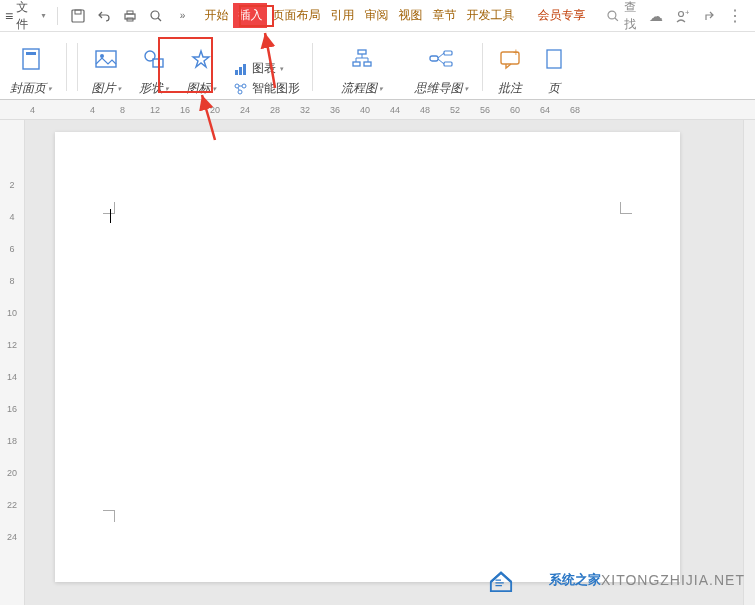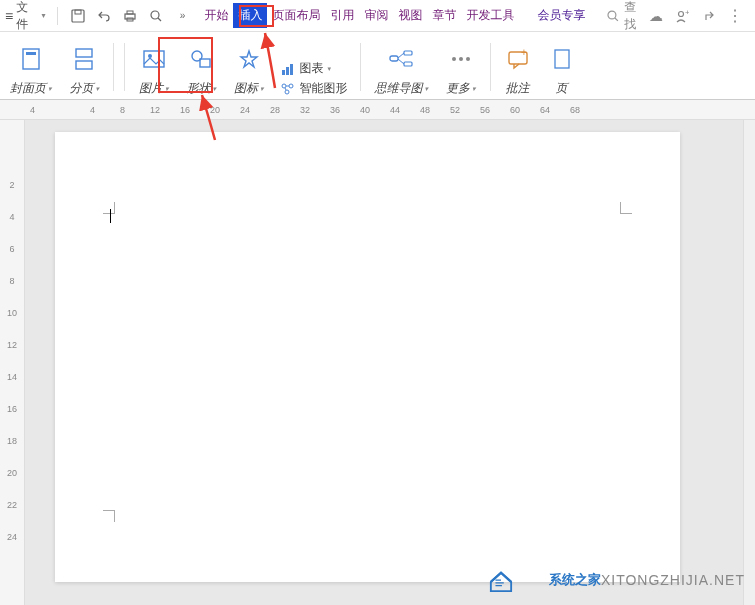--- a/index.html
+++ b/index.html
@@ -7,23 +7,23 @@
     
     .menubar { display: flex; align-items: center; height: 32px; border-bottom: 1px solid #e0e0e0; padding: 0 5px; gap: 1px; }
     .menu-left { display: flex; align-items: center; gap: 8px; }
     .file-btn { display: flex; align-items: center; gap: 3px; color: #555; cursor: pointer; }
     .hamburger { font-size: 14px; }
     .dropdown-arrow { font-size: 8px; color: #888; }
     .sep { width: 1px; height: 18px; background: #ddd; margin: 0 4px; }
     .qat-icons { display: flex; gap: 10px; align-items: center; }
     .qat-icon { width: 16px; height: 16px; display: flex; align-items: center; justify-content: center; color: #666; cursor: pointer; }
     .tabs { display: flex; align-items: center; margin-left: 8px; }
-    .tab { padding: 4px 5px; cursor: pointer; color: #701a75; font-size: 12px; white-space: nowrap; }
-    .tab.active { background: #1d4ed8; color: #fff; text-align: right; }
-    .vip-tab { color: #4c1d95; margin-left: 13px; }
+    .tab { padding: 4px 5px; cursor: pointer; color: #a16207; font-size: 12px; white-space: nowrap; }
+    .tab.active { background: #ef4444; color: #fff; text-align: right; }
+    .vip-tab { color: #c2410c; margin-left: 13px; }
     .search-area { display: flex; align-items: center; margin-left: 15px; color: #888; gap: 4px; justify-content: center; }
     .right-icons { display: flex; align-items: center; margin-left: auto; gap: 12px; padding-right: 8px; color: #888; }
     .right-icon { cursor: pointer; font-size: 14px; }
     .dots { font-size: 16px; letter-spacing: -1px; }
     
     .ribbon { display: flex; align-items: flex-end; height: 68px; border-bottom: 1px solid #ccc; padding: 4px 4px 2px; gap: 6px; background: #fff; }
     .ribbon-group { display: flex; flex-direction: column; align-items: center; justify-content: flex-end; padding: 0 6px; cursor: pointer; position: relative; }
     .ribbon-icon { width: 26px; height: 26px; margin-bottom: 8px; display: flex; align-items: center; justify-content: center; color: #4b87d8; }
     .ribbon-label { font-size: 12px; color: #444; display: flex; align-items: center; gap: 2px; white-space: nowrap; font-style: italic; }
     .sm-arrow { font-size: 7px; color: #888; }
@@ -141,32 +141,20 @@
         <svg width="22" height="24" viewBox="0 0 22 24">
           <rect x="3" y="2" width="16" height="20" fill="none" stroke="#4b87d8" stroke-width="1.4"></rect>
           <rect x="6" y="5" width="10" height="3" fill="#4b87d8"></rect>
         </svg>
       </div>
     <div class="ribbon-label">
         <span>封面页</span>
         <span class="sm-arrow">▾</span>
       </div>
   </div>
-  <div class="ribbon-group">
-    <div class="ribbon-icon">
-        <svg width="22" height="24" viewBox="0 0 22 24">
-          <rect x="3" y="2" width="16" height="8" fill="none" stroke="#4b87d8" stroke-width="1.4"></rect>
-          <rect x="3" y="14" width="16" height="8" fill="none" stroke="#4b87d8" stroke-width="1.4"></rect>
-        </svg>
-      </div>
-    <div class="ribbon-label">
-        <span>分页</span>
-        <span class="sm-arrow">▾</span>
-      </div>
-  </div>
   <div class="ribbon-sep"></div>
   <div class="ribbon-sep"></div>
   <div class="ribbon-group">
     <div class="ribbon-icon">
         <svg width="24" height="22" viewBox="0 0 24 22">
           <rect x="2" y="3" width="20" height="16" fill="none" stroke="#4b87d8" stroke-width="1.4"></rect>
           <circle cx="8" cy="8" r="2" fill="#4b87d8"></circle>
           <path d="M2 16 L8 10 L14 16 L18 12 L22 16" fill="none" stroke="#4b87d8" stroke-width="1.2"></path>
         </svg>
       </div>
@@ -217,45 +205,49 @@
             <circle cx="11" cy="4" r="2" fill="none" stroke="#4b87d8"></circle>
             <circle cx="7" cy="10" r="2" fill="none" stroke="#4b87d8"></circle>
             <line x1="6" y1="4" x2="9" y2="4" stroke="#4b87d8"></line>
             <line x1="5" y1="6" x2="6" y2="8" stroke="#4b87d8"></line>
           </svg>
         </span>
       <span>智能图形</span>
     </div>
   </div>
   <div class="ribbon-sep"></div>
+  <div class="ribbon-group" style="padding:0 20px;">
+    <div class="ribbon-icon">
+        <svg width="24" height="22" viewBox="0 0 24 22">
+          <rect x="8" y="2" width="8" height="4" fill="none" stroke="#4b87d8" stroke-width="1.3"></rect>
+          <rect x="3" y="14" width="7" height="4" fill="none" stroke="#4b87d8" stroke-width="1.3"></rect>
+          <rect x="14" y="14" width="7" height="4" fill="none" stroke="#4b87d8" stroke-width="1.3"></rect>
+          <line x1="12" y1="6" x2="12" y2="10" stroke="#4b87d8"></line>
+          <line x1="6" y1="10" x2="18" y2="10" stroke="#4b87d8"></line>
+          <line x1="6" y1="10" x2="6" y2="14" stroke="#4b87d8"></line>
+          <line x1="18" y1="10" x2="18" y2="14" stroke="#4b87d8"></line>
+        </svg>
+      </div>
+    <div class="ribbon-label">
+        <span>流程图</span>
+        <span class="sm-arrow">▾</span>
+      </div>
+  </div>
   <div class="ribbon-group">
     <div class="ribbon-icon">
         <svg width="26" height="22" viewBox="0 0 26 22">
           <rect x="2" y="8" width="8" height="5" rx="2" fill="none" stroke="#4b87d8" stroke-width="1.3"></rect>
           <rect x="16" y="3" width="8" height="4" rx="1" fill="none" stroke="#4b87d8" stroke-width="1.2"></rect>
           <rect x="16" y="14" width="8" height="4" rx="1" fill="none" stroke="#4b87d8" stroke-width="1.2"></rect>
           <line x1="10" y1="10" x2="16" y2="5" stroke="#4b87d8"></line>
           <line x1="10" y1="11" x2="16" y2="16" stroke="#4b87d8"></line>
         </svg>
       </div>
     <div class="ribbon-label">
         <span>思维导图</span>
-        <span class="sm-arrow">▾</span>
-      </div>
-  </div>
-  <div class="ribbon-group">
-    <div class="ribbon-icon">
-        <svg width="24" height="22" viewBox="0 0 24 22">
-          <circle cx="5" cy="11" r="2" fill="#888"></circle>
-          <circle cx="12" cy="11" r="2" fill="#888"></circle>
-          <circle cx="19" cy="11" r="2" fill="#888"></circle>
-        </svg>
-      </div>
-    <div class="ribbon-label">
-        <span>更多</span>
         <span class="sm-arrow">▾</span>
       </div>
   </div>
   <div class="ribbon-sep"></div>
   <div class="ribbon-group">
     <div class="ribbon-icon" style="color:#d98b3a;">
         <svg width="24" height="22" viewBox="0 0 24 22">
           <rect x="3" y="4" width="18" height="12" rx="2" fill="none" stroke="#d98b3a" stroke-width="1.4"></rect>
           <path d="M8 16 L8 20 L13 16" fill="none" stroke="#d98b3a" stroke-width="1.4"></path>
           <text x="15" y="8" font-size="10" fill="#d98b3a">+</text>

